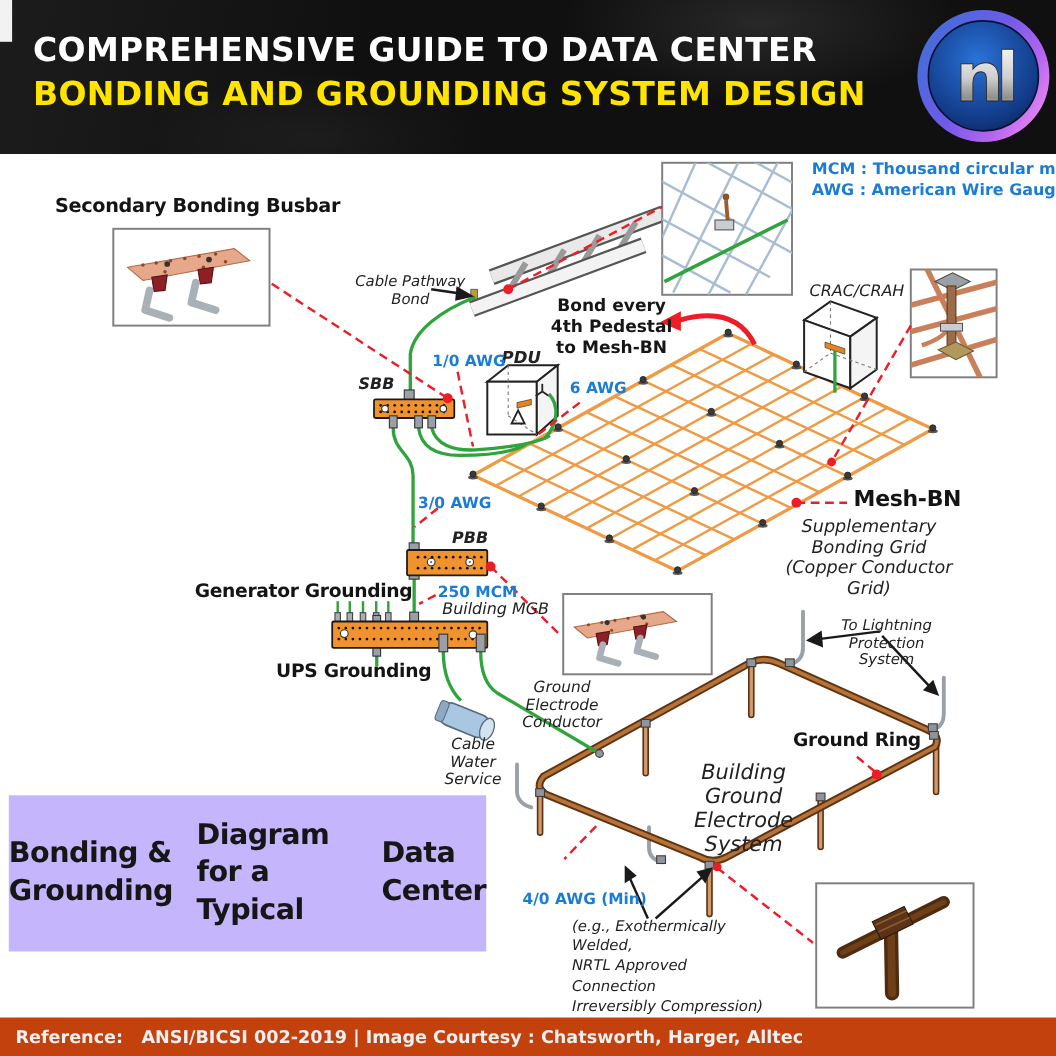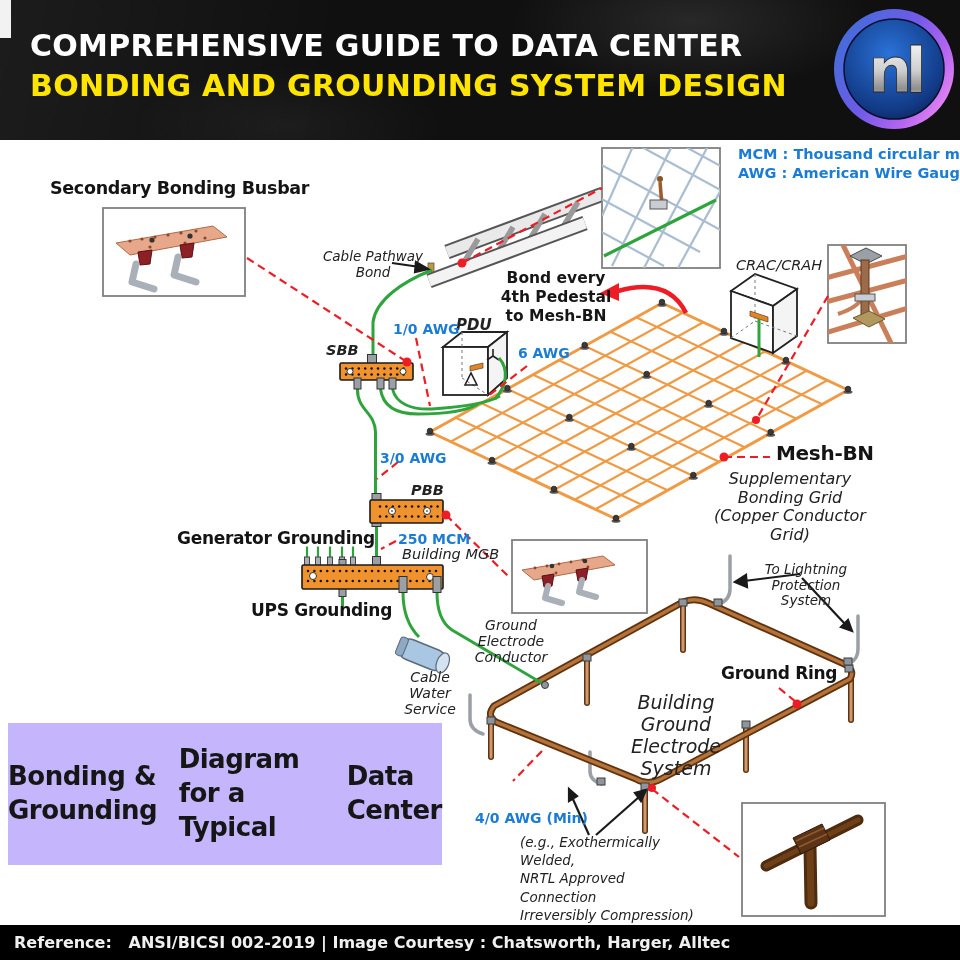--- a/index.html
+++ b/index.html
@@ -10,21 +10,21 @@
     background:
       radial-gradient(ellipse 300px 120px at 72% 15%, rgba(255,255,255,.10), transparent 60%),
       radial-gradient(ellipse 260px 100px at 30% 90%, rgba(255,255,255,.05), transparent 60%),
       linear-gradient(100deg, rgba(255,255,255,.05) 0%, transparent 35%),
       #101010; text-align: right;}
   .notch{position:absolute;left:0;top:0;width:11px;height:38px;background:#f2f2f2;}
   .title1{position:absolute;left:30px;top:28px;font-size:30px;font-weight:800;color:#ffffff;letter-spacing:.3px;}
   .title2{position:absolute;left:30px;top:68px;font-size:30px;font-weight:800;color:#FFE400;letter-spacing:.3px;}
   .logo{position:absolute;left:831px;top:6px;width:126px;height:126px;}
   
-  .footer{position:absolute;left:0;top:925px;width:960px;height:35px;background:#000000;}
+  .footer{position:absolute;left:0;top:925px;width:960px;height:35px;background:#c2410c;}
   .footer .ftext{position:absolute;left:14px;top:0;line-height:35px;font-size:16px;font-weight:700;
                  color:#f0f0f0;white-space:pre;}
   
   svg.diagram{position:absolute;left:0;top:0;width:960px;height:960px;z-index:1;}
   .lbl{position:absolute;z-index:5;color:#161616;}
   .hand{font-weight:800;letter-spacing:-.3px;color:#141414;}
   .ital{font-style:italic;font-size:14px;line-height:1.16;color:#222;text-align:center;}
   .blue{color:#1B7CD6;font-weight:700;font-size:14px;white-space:nowrap;}
   .nowrap{white-space:nowrap;}
   .callout{position:absolute;left:8px;top:723px;width:434px;height:142px;background:#c4b5fd;z-index:5;

